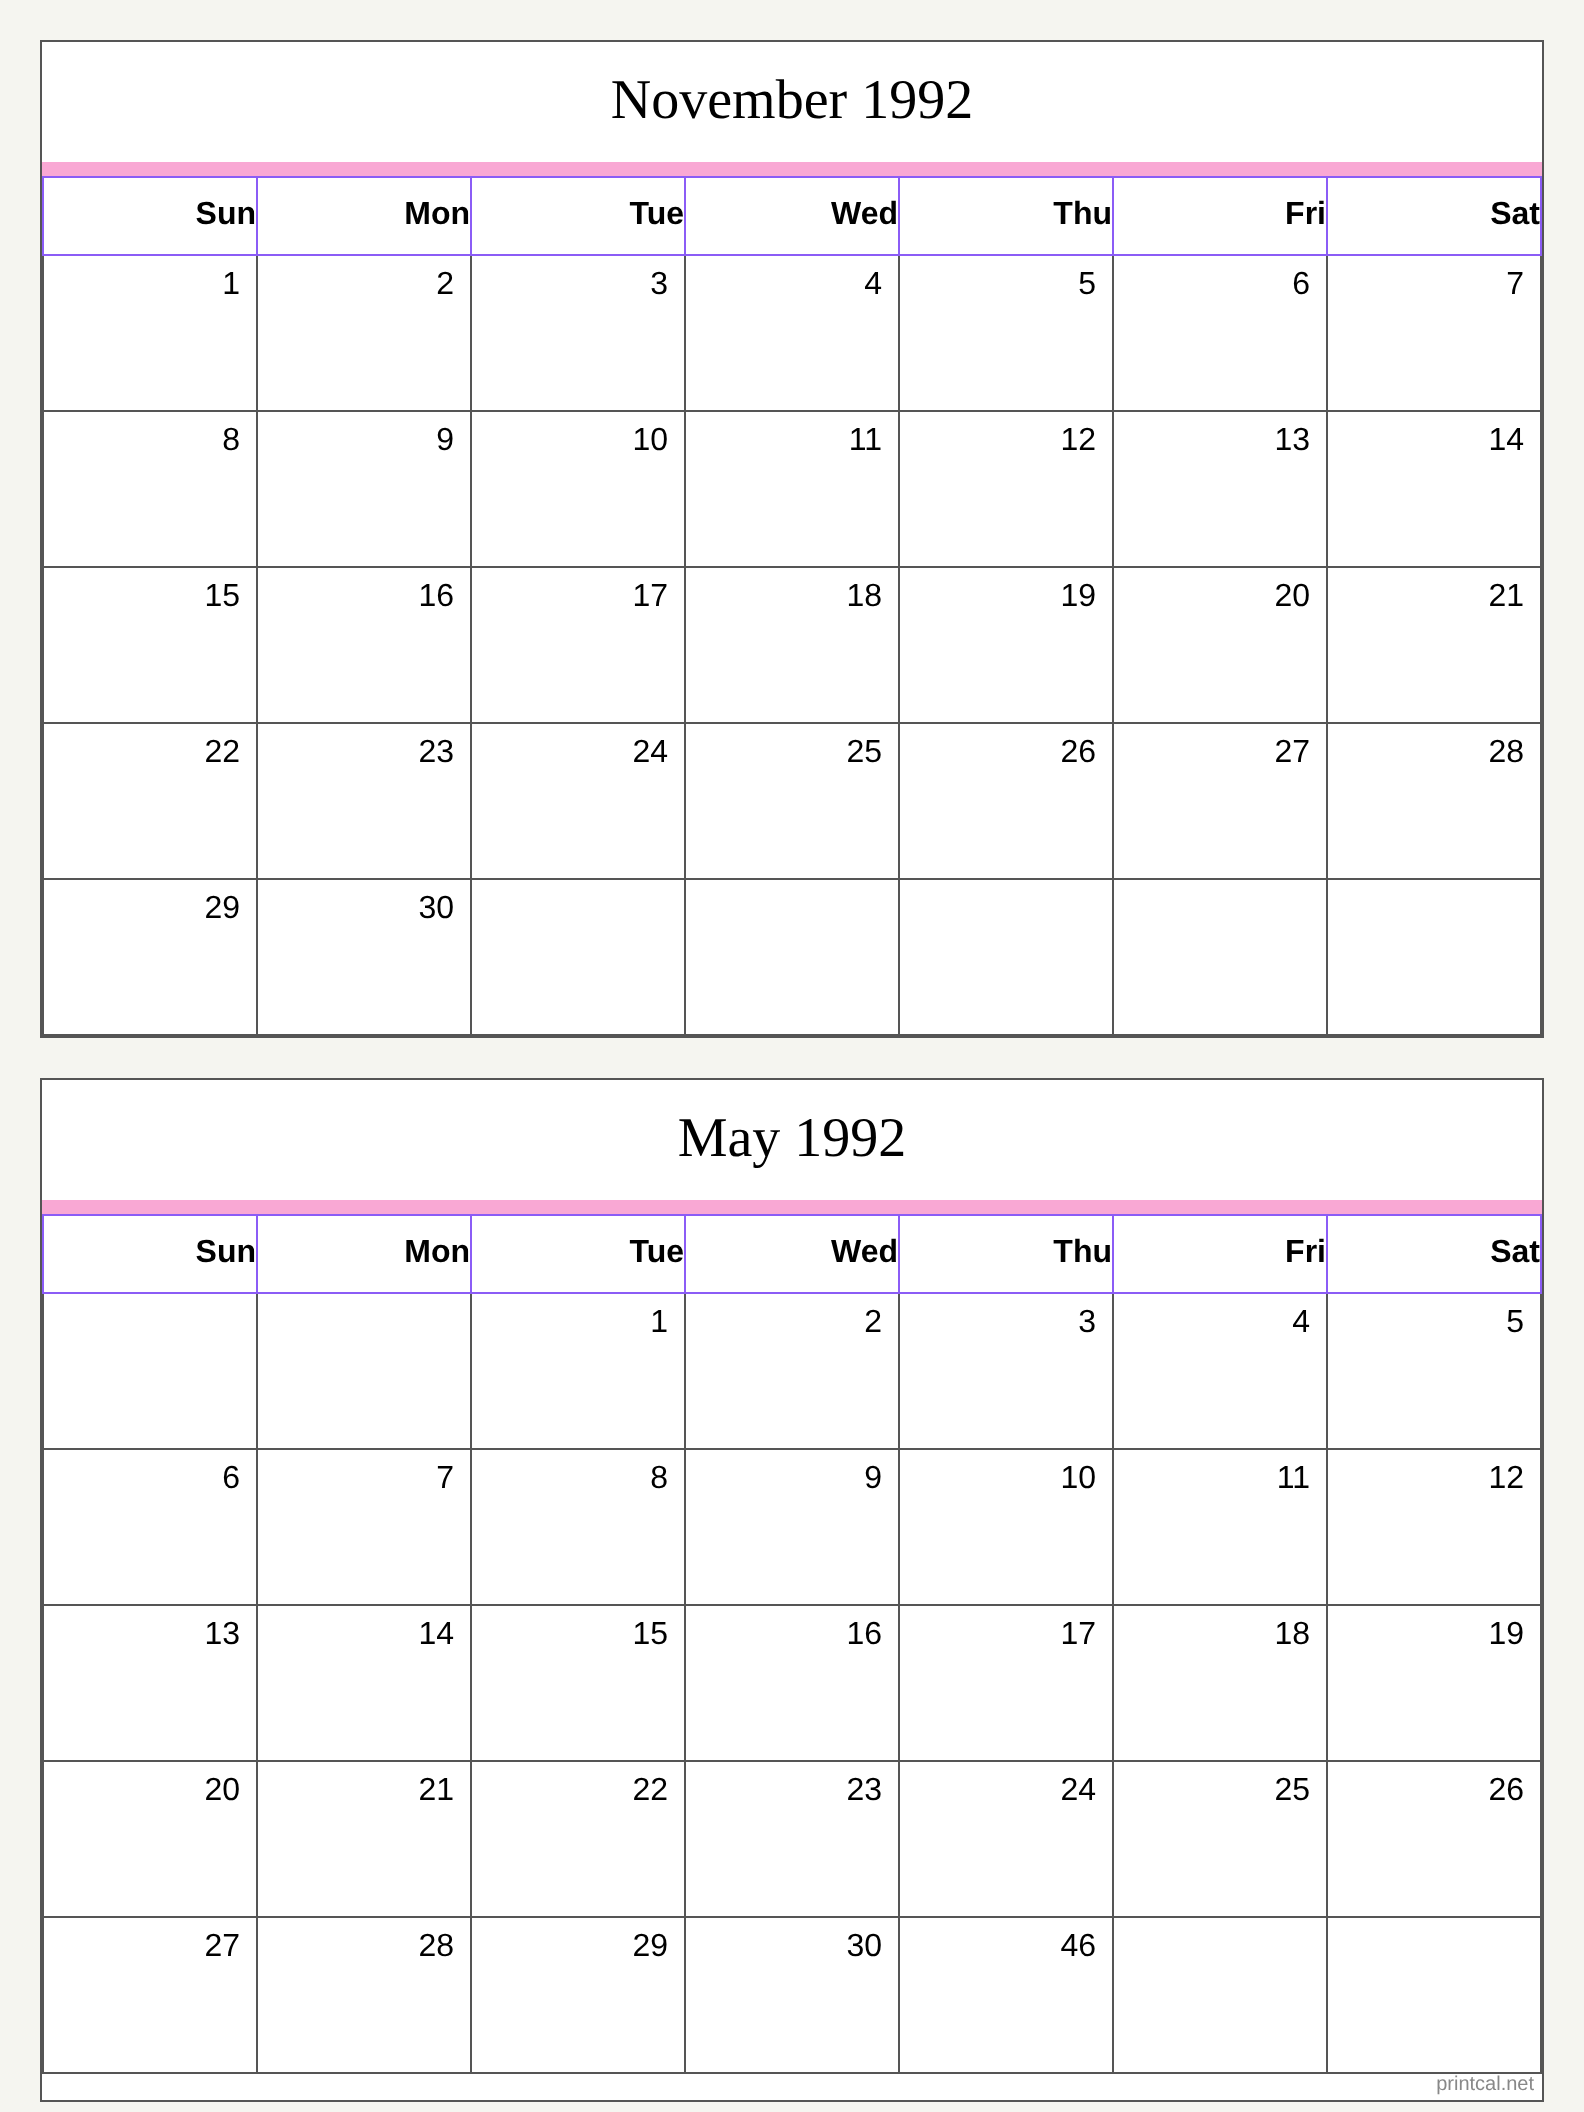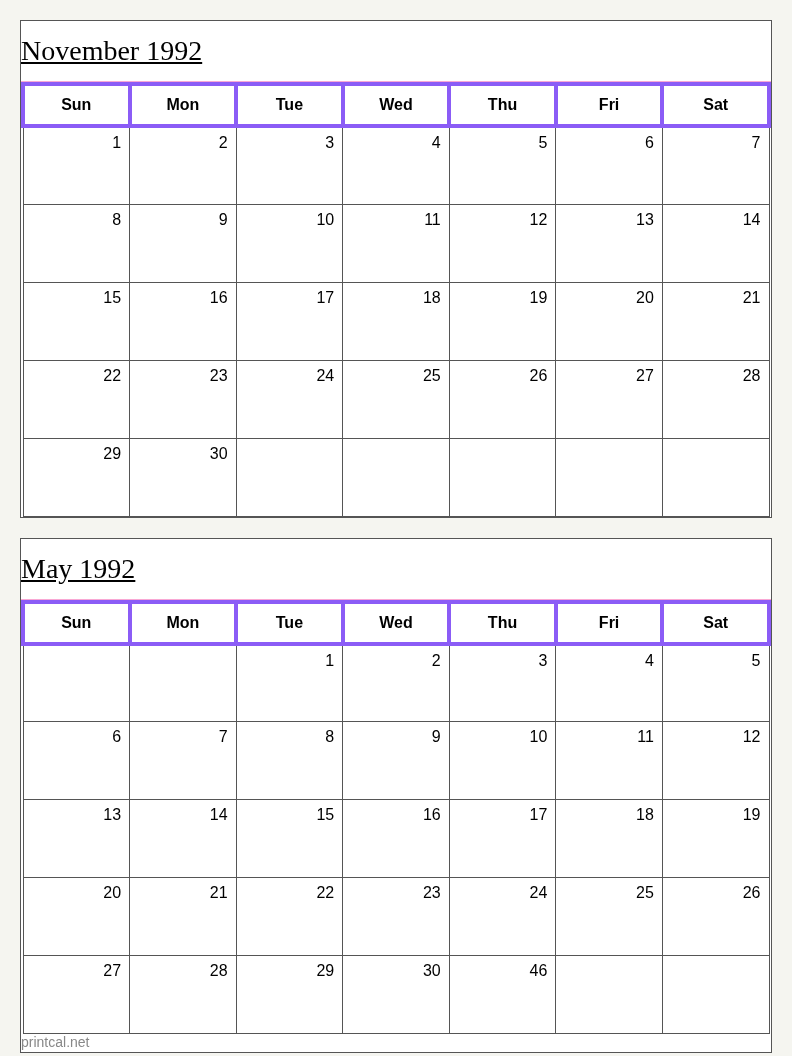--- a/index.html
+++ b/index.html
@@ -19,36 +19,35 @@
       gap: 20px;
     }
 
     .calendar {
       background-color: #ffffff;
       border: 1px solid #555;
       width: 100%;
     }
 
     .calendar-header {
-      text-align: left;
+      text-align: center;
       padding: 14px 0;
       font-size: 28px;
       font-family: Georgia, serif;
-      border-bottom: 1px solid #f9a8d4;
-      text-decoration: underline;
+      border-bottom: 7px solid #f9a8d4;
     }
 
     .calendar-grid {
       width: 100%;
       border-collapse: collapse;
     }
 
     .calendar-grid th {
-      border: 4px solid #8b5cf6;
-      text-align: center;
+      border: 1px solid #8b5cf6;
+      text-align: right;
       padding: 10px 0;
       font-size: 16px;
       font-weight: bold;
       width: calc(100% / 7);
     }
 
     .calendar-grid td {
       border: 1px solid #555;
       vertical-align: top;
       width: calc(100% / 7);
@@ -56,21 +55,22 @@
       padding: 6px 8px 0 0;
       text-align: right;
       font-size: 16px;
     }
 
     .calendar-grid td.empty {
       background-color: #fff;
     }
 
     .watermark {
-      font-size: 14px;
+      text-align: right;
+      font-size: 10px;
       color: #888;
       padding-right: 4px;
       padding-bottom: 2px;
     }
   </style>
 </head>
 <body>
 
 <div class="calendar">
   <div class="calendar-header">November 1992</div>

